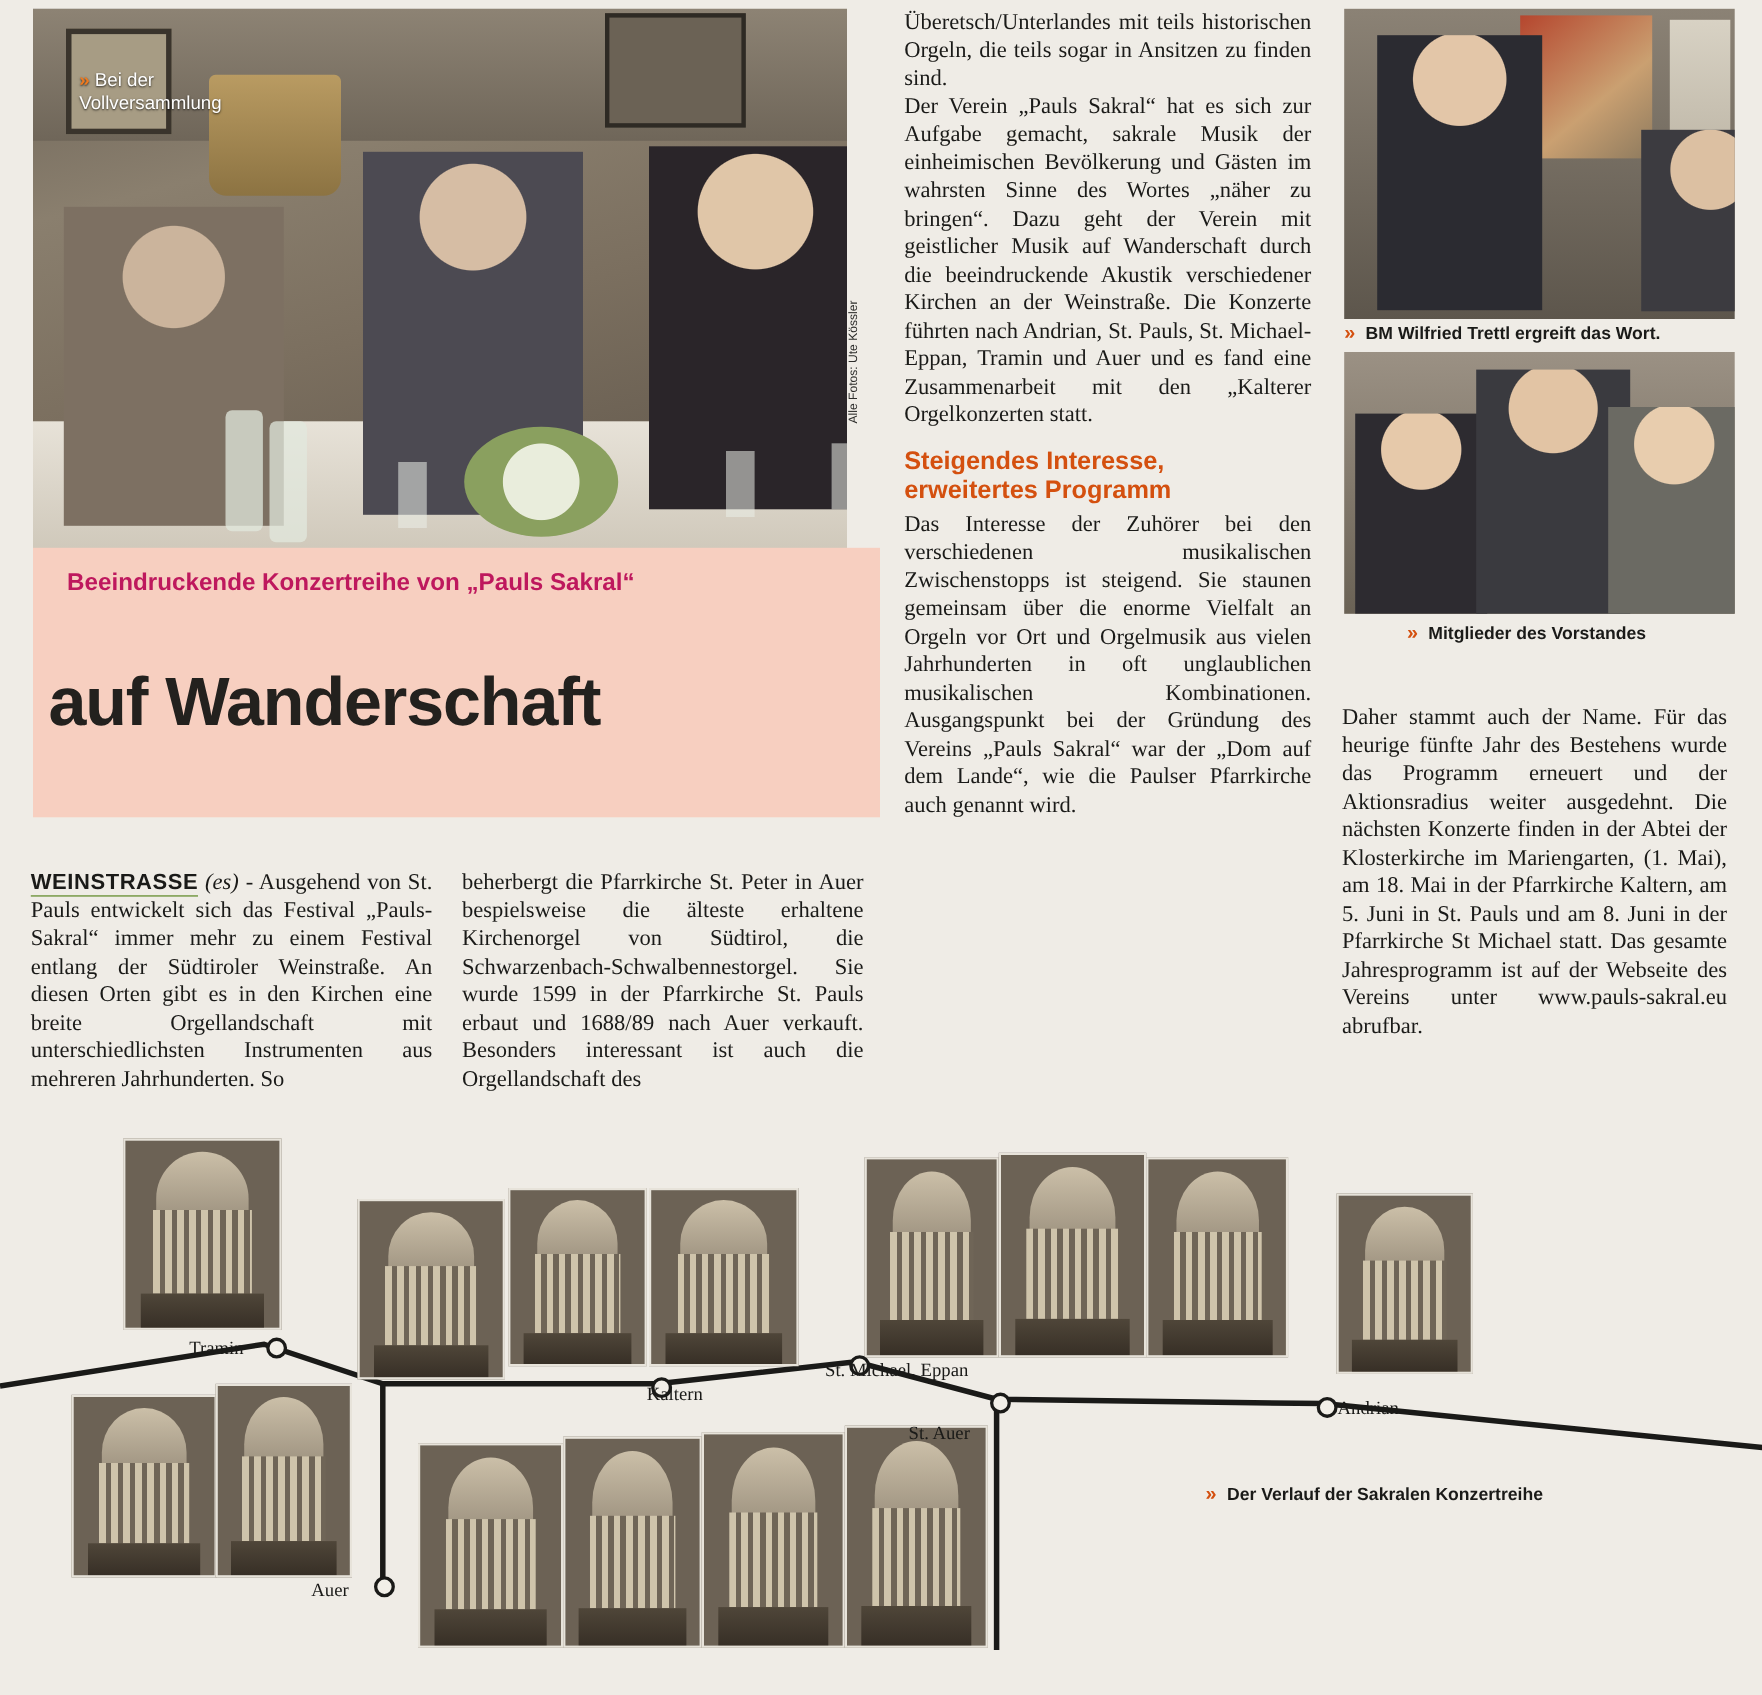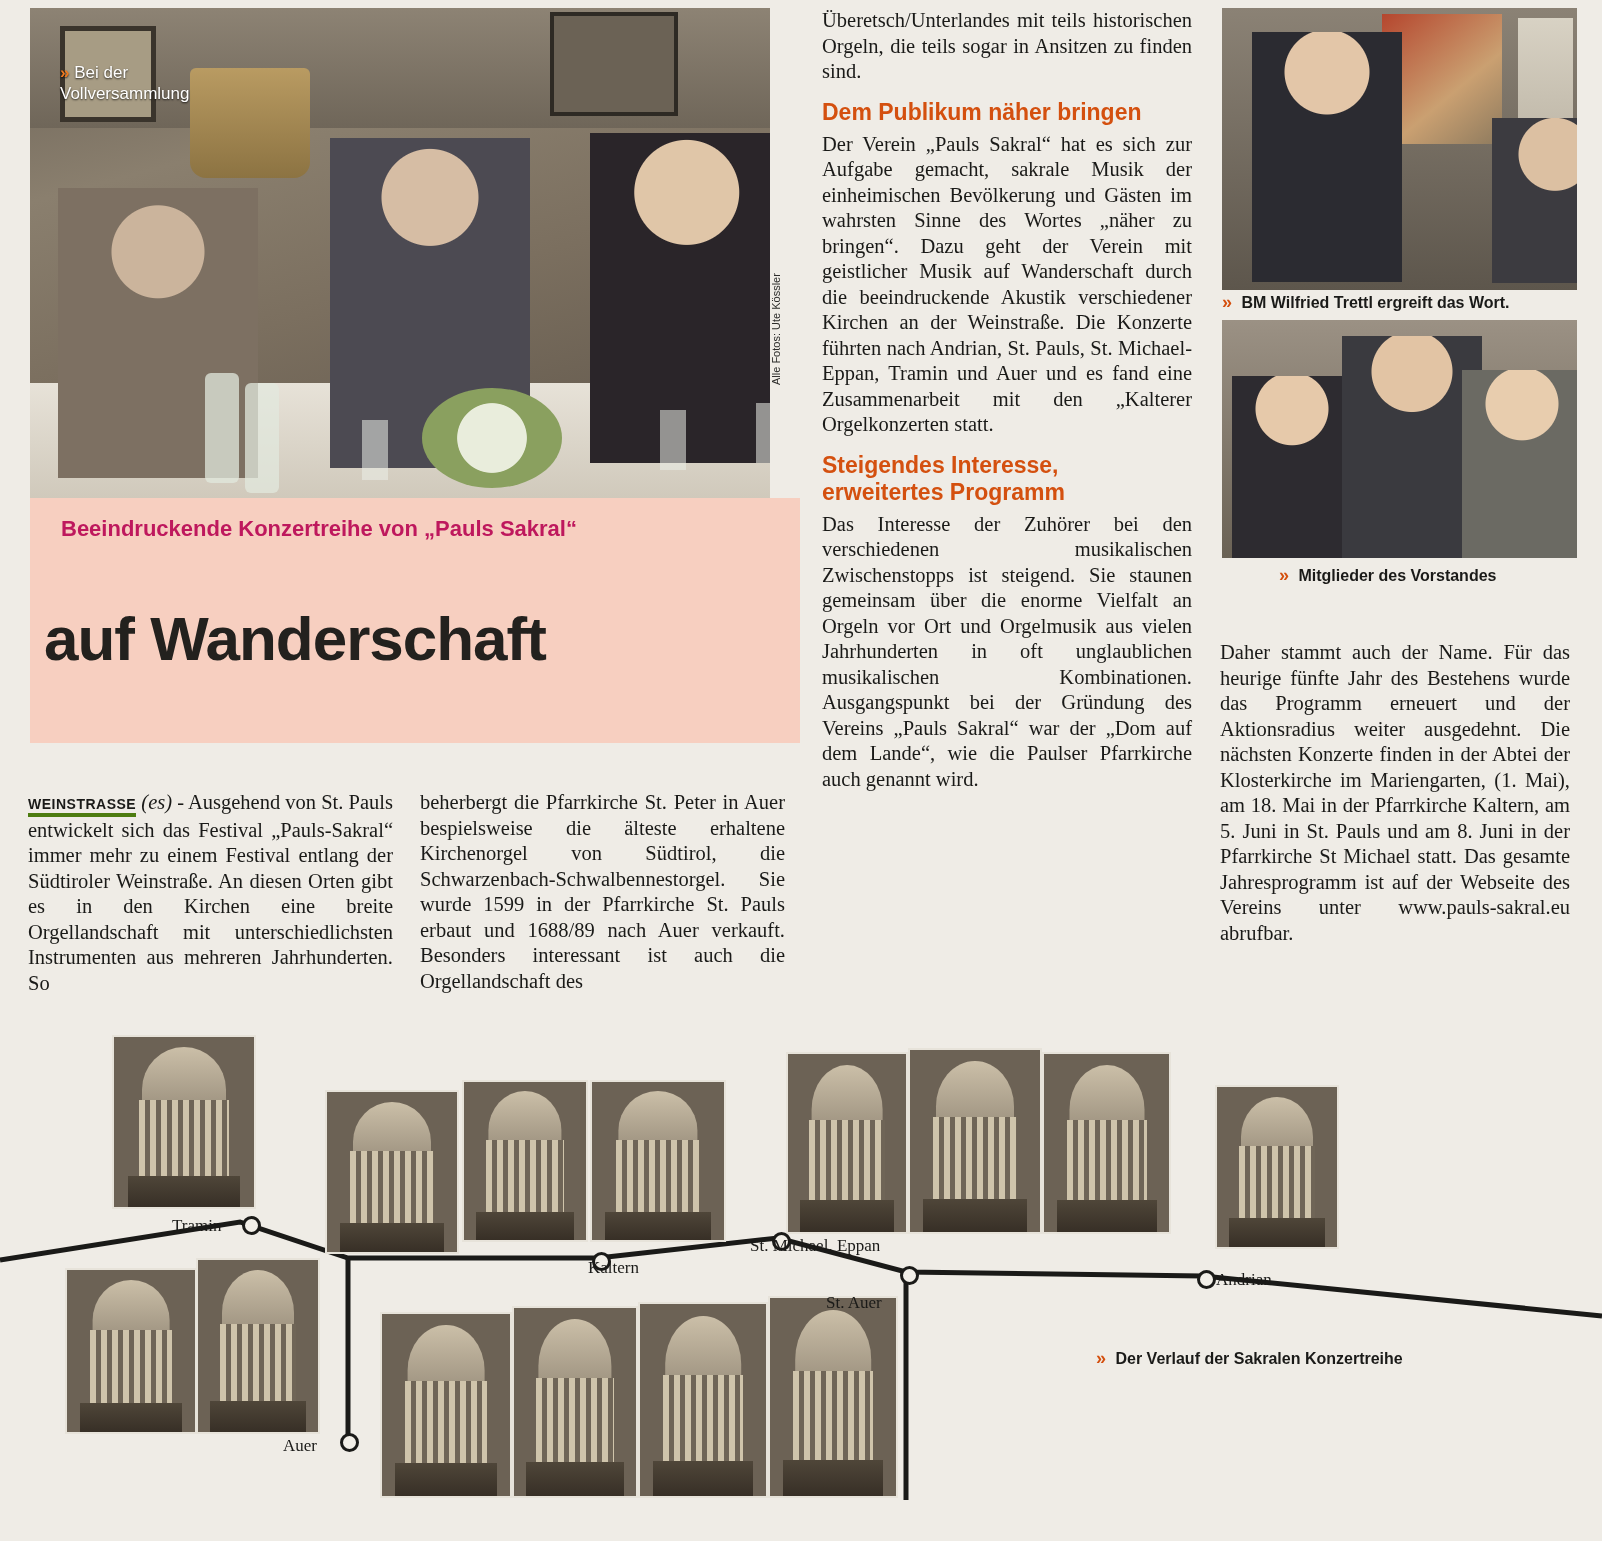--- a/index.html
+++ b/index.html
@@ -43,21 +43,21 @@
   #main-photo .b2{left:215px;top:375px;}
   #main-photo .glass{position:absolute;width:26px;height:60px;background:rgba(235,238,232,.55);}
   #main-photo .g1{left:332px;top:412px;}
   #main-photo .g2{left:630px;top:402px;}
   #main-photo .g3{left:726px;top:395px;}
 
   .caption-arrow{color:#d4500f;font-weight:bold;}
 
   #main-photo-caption{position:absolute;left:60px;top:62px;width:170px;
     color:#ffffff;font-family:"Liberation Sans",sans-serif;font-size:17px;line-height:21px;
-    text-shadow:0 1px 2px rgba(0,0,0,.8);}
+    text-shadow:0 1px 2px rgba(0,0,0,.8);padding-left:12px;}
   #main-photo-caption .caption-arrow{color:#f07a1f;}
 
   
   #photo-credit{position:absolute;left:770px;top:385px;width:120px;
     font-family:"Liberation Sans",sans-serif;font-size:11px;color:#2c2c2a;
     transform:rotate(-90deg);transform-origin:left top;white-space:nowrap;}
 
   
   #title-block{position:absolute;left:30px;top:498px;width:770px;height:245px;
     background:#f7cfc0;}
@@ -68,22 +68,22 @@
     color:#23211e;letter-spacing:-1px;}
 
   
   .col{position:absolute;font-size:20.5px;line-height:25.5px;text-align:justify;
        font-family:"Liberation Serif",serif;}
   #col1{left:28px;top:790px;width:365px;}
   #col2{left:420px;top:790px;width:365px;}
   #col3{left:822px;top:8px;width:370px;}
   #col4{left:1220px;top:640px;width:350px;}
 
-  .lead-label{font-family:"Liberation Sans",sans-serif;font-weight:bold;font-size:14px;
-    letter-spacing:.5px;border-bottom:4px solid #4d7c0f;padding-bottom:1px;}
+  .lead-label{font-family:"Liberation Sans",sans-serif;font-weight:bold;font-size:20px;
+    letter-spacing:.5px;border-bottom:1px solid #4d7c0f;padding-bottom:1px;}
   .subhead{font-family:"Liberation Sans",sans-serif;font-weight:bold;font-size:23px;
     line-height:27px;color:#d4500f;margin:14px 0 6px;}
   .para{margin:0;}
 
   
   #photo-trettl{left:1222px;top:8px;width:355px;height:282px;
     background:linear-gradient(180deg,#8b8275,#5d564c);}
   #photo-trettl .art{position:absolute;left:160px;top:6px;width:120px;height:130px;
     background:linear-gradient(140deg,#b5462e,#caa071 60%,#8d7a5e);}
   #photo-trettl .sculpt{position:absolute;right:4px;top:10px;width:55px;height:240px;
@@ -200,21 +200,20 @@
       <span>- Ausgehend von St. Pauls entwickelt sich das Festival „Pauls-Sakral“ immer mehr zu einem Festival entlang der Südtiroler Weinstraße. An diesen Orten gibt es in den Kirchen eine breite Orgellandschaft mit unterschiedlichsten Instrumenten aus mehreren Jahrhunderten. So</span>
     </p>
   </div>
 
   <div class="col" id="col2">
     <p class="para">beherbergt die Pfarrkirche St. Peter in Auer bespielsweise die älteste erhaltene Kirchenorgel von Südtirol, die Schwarzenbach-Schwalbennestorgel. Sie wurde 1599 in der Pfarrkirche St. Pauls erbaut und 1688/89 nach Auer verkauft. Besonders interessant ist auch die Orgellandschaft des</p>
   </div>
 
   <div class="col" id="col3">
     <p class="para">Überetsch/Unterlandes mit teils historischen Orgeln, die teils sogar in Ansitzen zu finden sind.</p>
-    <div class="subhead">Dem Publikum näher bringen</div>
     <p class="para">Der Verein „Pauls Sakral“ hat es sich zur Aufgabe gemacht, sakrale Musik der einheimischen Bevölkerung und Gästen im wahrsten Sinne des Wortes „näher zu bringen“. Dazu geht der Verein mit geistlicher Musik  auf Wanderschaft durch die beeindruckende Akustik verschiedener Kirchen an der Weinstraße. Die Konzerte führten nach Andrian, St. Pauls, St. Michael-Eppan, Tramin und Auer und es fand eine Zusammenarbeit mit den „Kalterer Orgelkonzerten statt.</p>
     <div class="subhead">
       <span>Steigendes Interesse,</span><br>
       <span>erweitertes Programm</span>
     </div>
     <p class="para">Das Interesse der Zuhörer bei  den verschiedenen musikalischen Zwischenstopps ist steigend. Sie staunen gemeinsam über die enorme Vielfalt an Orgeln vor Ort und Orgelmusik aus vielen Jahrhunderten in oft unglaublichen musikalischen Kombinationen. Ausgangspunkt bei der Gründung des Vereins „Pauls Sakral“ war der „Dom auf dem Lande“, wie die Paulser Pfarrkirche auch genannt wird.</p>
   </div>
 
   <div class="col" id="col4">
     <p class="para">Daher stammt auch der Name. Für das heurige fünfte Jahr des Bestehens wurde das Programm erneuert und der Aktionsradius weiter ausgedehnt. Die nächsten Konzerte finden in der Abtei der Klosterkirche im Mariengarten, (1. Mai), am 18. Mai in der Pfarrkirche Kaltern, am 5. Juni in St. Pauls und am 8. Juni in der Pfarrkirche St Michael statt. Das gesamte Jahresprogramm ist auf der Webseite des Vereins unter www.pauls-sakral.eu abrufbar.</p>

